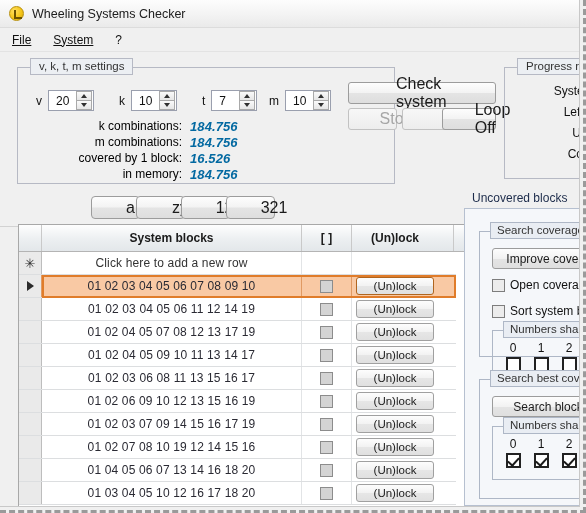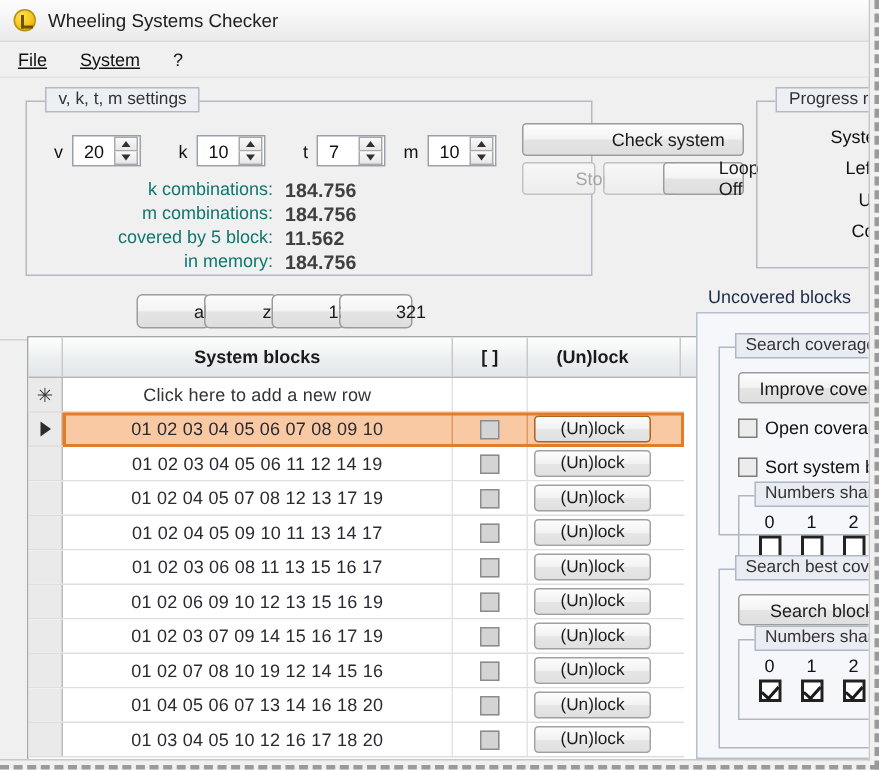--- a/index.html
+++ b/index.html
@@ -78,28 +78,28 @@
   .spin-btn {
     flex:1; background:linear-gradient(to bottom,#fafafa,#e6e6e6);
     border:1px solid #a9a9a9; display:flex; align-items:center; justify-content:center;
   }
   .spin-btn + .spin-btn { border-top:none; }
   .tri-up { width:0;height:0;border-left:3px solid transparent;border-right:3px solid transparent;border-bottom:4px solid #303030; }
   .tri-dn { width:0;height:0;border-left:3px solid transparent;border-right:3px solid transparent;border-top:4px solid #303030; }
 
   .stat-list { position:absolute; top:50px; left:0; width:326px; }
   .stat-row { height:16px; display:flex; align-items:center; }
-  .stat-label { width:172px; text-align:right; font-size:12px; color:#0f766e; padding-right:8px; }
-  .stat-value { font-size:13px; font-weight:bold; color:#404040; letter-spacing:0.1px; }
+  .stat-label { width:172px; text-align:right; font-size:12px; color:#000000; padding-right:8px; }
+  .stat-value { font-size:13px; font-weight:bold; color:#0369a1; letter-spacing:0.1px;font-style:italic; }
 
   
   .btn {
     background:linear-gradient(to bottom,#fdfdfd 0%,#f3f3f3 48%,#e4e4e4 52%,#dedede 100%);
     border:1px solid #9c9c9c; border-radius:3px;
-    font-size:12px; color:#1b1b1b;
+    font-size:16px; color:#1b1b1b;
     display:flex; align-items:center; justify-content:center;
     font-family:"Liberation Sans", sans-serif;
     padding-left:47px;
   }
   .btn.disabled { color:#a6a6a6; border-color:#c2c2c2;
     background:linear-gradient(to bottom,#f7f7f7,#ededed); }
   #check-system-button { position:absolute; left:348px; top:82px; width:148px; height:22px; }
   #stop-button { position:absolute; left:348px; top:108px; width:48px; height:22px; }
   #pause-button { position:absolute; left:402px; top:108px; width:34px; height:22px; letter-spacing:2px; }
   #loop-button { position:absolute; left:442px; top:108px; width:54px; height:22px; }
@@ -310,22 +310,22 @@
     <div class="stat-list">
       <div class="stat-row">
         <span class="stat-label">k combinations:</span>
         <span class="stat-value">184.756</span>
       </div>
       <div class="stat-row">
         <span class="stat-label">m combinations:</span>
         <span class="stat-value">184.756</span>
       </div>
       <div class="stat-row">
-        <span class="stat-label">covered by 5 block:</span>
-        <span class="stat-value">11.562</span>
+        <span class="stat-label">covered by 1 block:</span>
+        <span class="stat-value">16.526</span>
       </div>
       <div class="stat-row">
         <span class="stat-label">in memory:</span>
         <span class="stat-value">184.756</span>
       </div>
     </div>
   </div>
 
   <div class="btn" id="check-system-button">Check system</div>
   <div class="btn disabled" id="stop-button">Stop</div>

